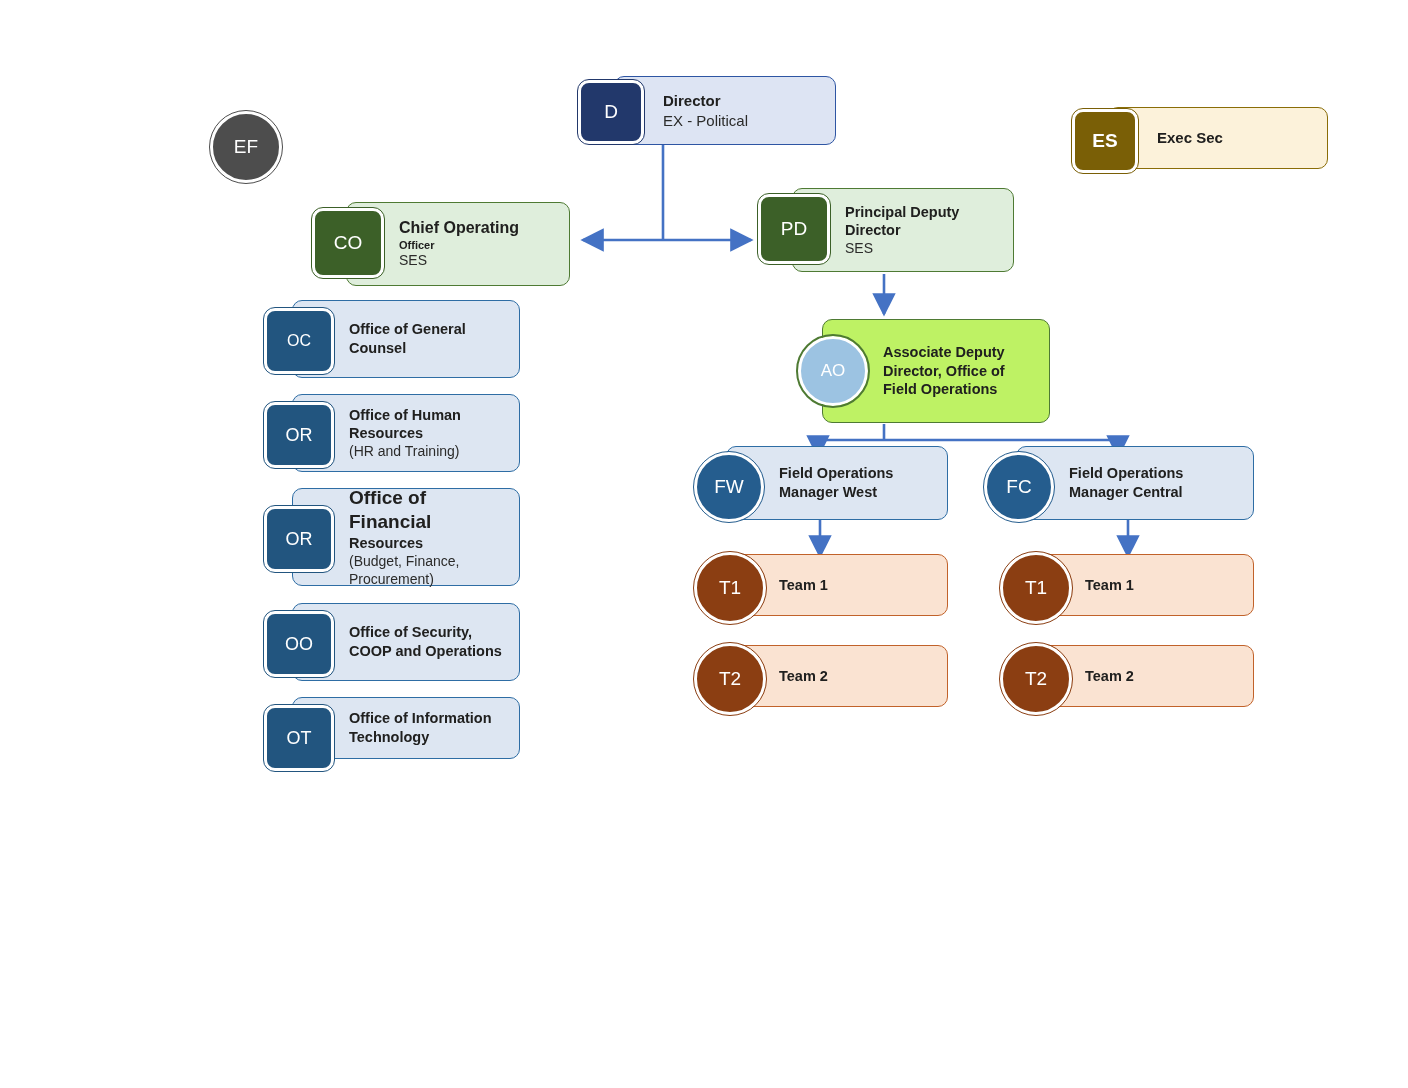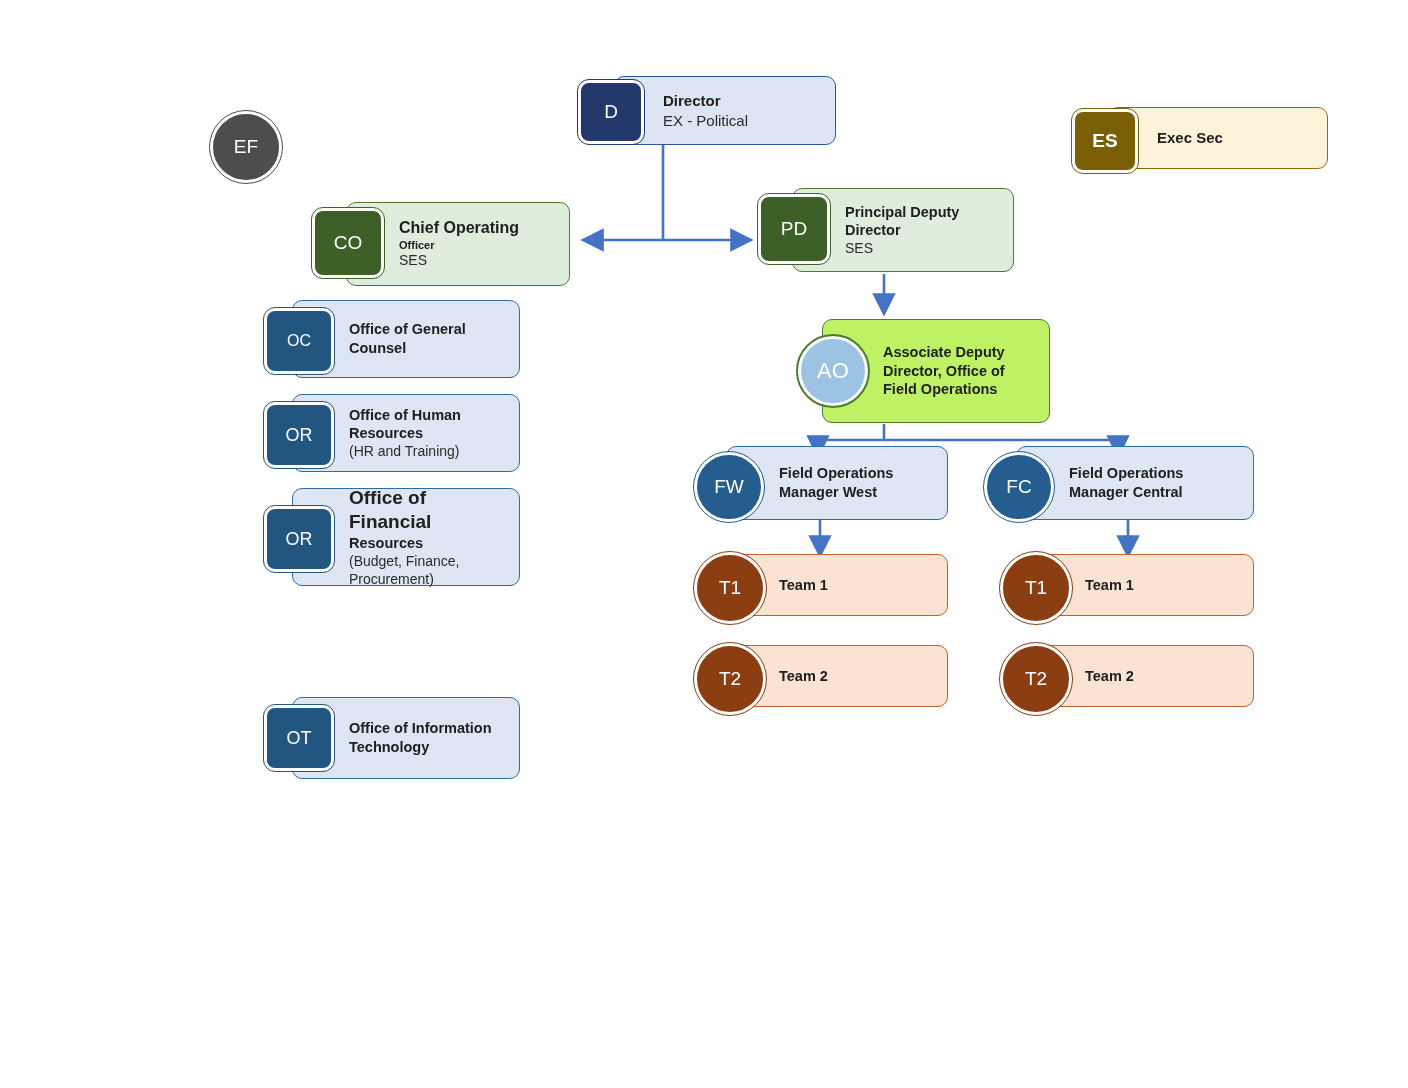--- a/index.html
+++ b/index.html
@@ -144,21 +144,21 @@
       <span>PD</span>
     </div>
   </div>
 
   <div class="node p-aqua" style="left:798px;top:319px;width:252px;height:106px;">
     <div class="body" style="left:24px;top:0;width:228px;height:104px;padding-left:60px;">
       <div class="title" style="font-size:14.5px;">Associate Deputy</div>
       <div class="title" style="font-size:14.5px;">Director, Office of</div>
       <div class="title" style="font-size:14.5px;">Field Operations</div>
     </div>
-    <div class="badge circ" style="top:17px;width:70px;height:70px;font-size:22px;">
+    <div class="badge circ" style="top:17px;width:70px;height:70px;font-size:17px;">
       <span>AO</span>
     </div>
   </div>
 
   <div class="node p-bluedk" style="left:264px;top:300px;width:256px;height:80px;">
     <div class="body" style="left:28px;top:0;width:228px;height:78px;padding-left:56px;">
       <div class="title" style="font-size:14.5px;">Office of General</div>
       <div class="title" style="font-size:14.5px;">Counsel</div>
     </div>
     <div class="badge sq" style="top:8px;width:70px;height:66px;font-size:16px;">
@@ -182,23 +182,32 @@
       <div class="title" style="font-size:19px;">Office of Financial</div>
       <div class="title" style="font-size:14.5px;">Resources</div>
       <div class="sub" style="font-size:14px;">(Budget, Finance,</div>
       <div class="sub" style="font-size:14px;">Procurement)</div>
     </div>
     <div class="badge sq" style="top:18px;width:70px;height:66px;font-size:18px;">
       <span>OR</span>
     </div>
   </div>
 
+  <div class="node p-bluedk" style="left:264px;top:603px;width:256px;height:80px;">
+    <div class="body" style="left:28px;top:0;width:228px;height:78px;padding-left:56px;">
+      <div class="title" style="font-size:14.5px;">Office of Security,</div>
+      <div class="title" style="font-size:14.5px;">COOP and Operations</div>
+    </div>
+    <div class="badge sq" style="top:8px;width:70px;height:66px;font-size:18px;">
+      <span>OO</span>
+    </div>
+  </div>
 
   <div class="node p-bluedk" style="left:264px;top:697px;width:256px;height:80px;">
-    <div class="body" style="left:28px;top:0;width:228px;height:82px;padding-left:56px;">
+    <div class="body" style="left:28px;top:0;width:228px;height:62px;padding-left:56px;">
       <div class="title" style="font-size:14.5px;">Office of Information</div>
       <div class="title" style="font-size:14.5px;">Technology</div>
     </div>
     <div class="badge sq" style="top:8px;width:70px;height:66px;font-size:18px;">
       <span>OT</span>
     </div>
   </div>
 
   <div class="node p-blue" style="left:694px;top:446px;width:254px;height:76px;">
     <div class="body" style="left:32px;top:0;width:222px;height:74px;padding-left:52px;">

